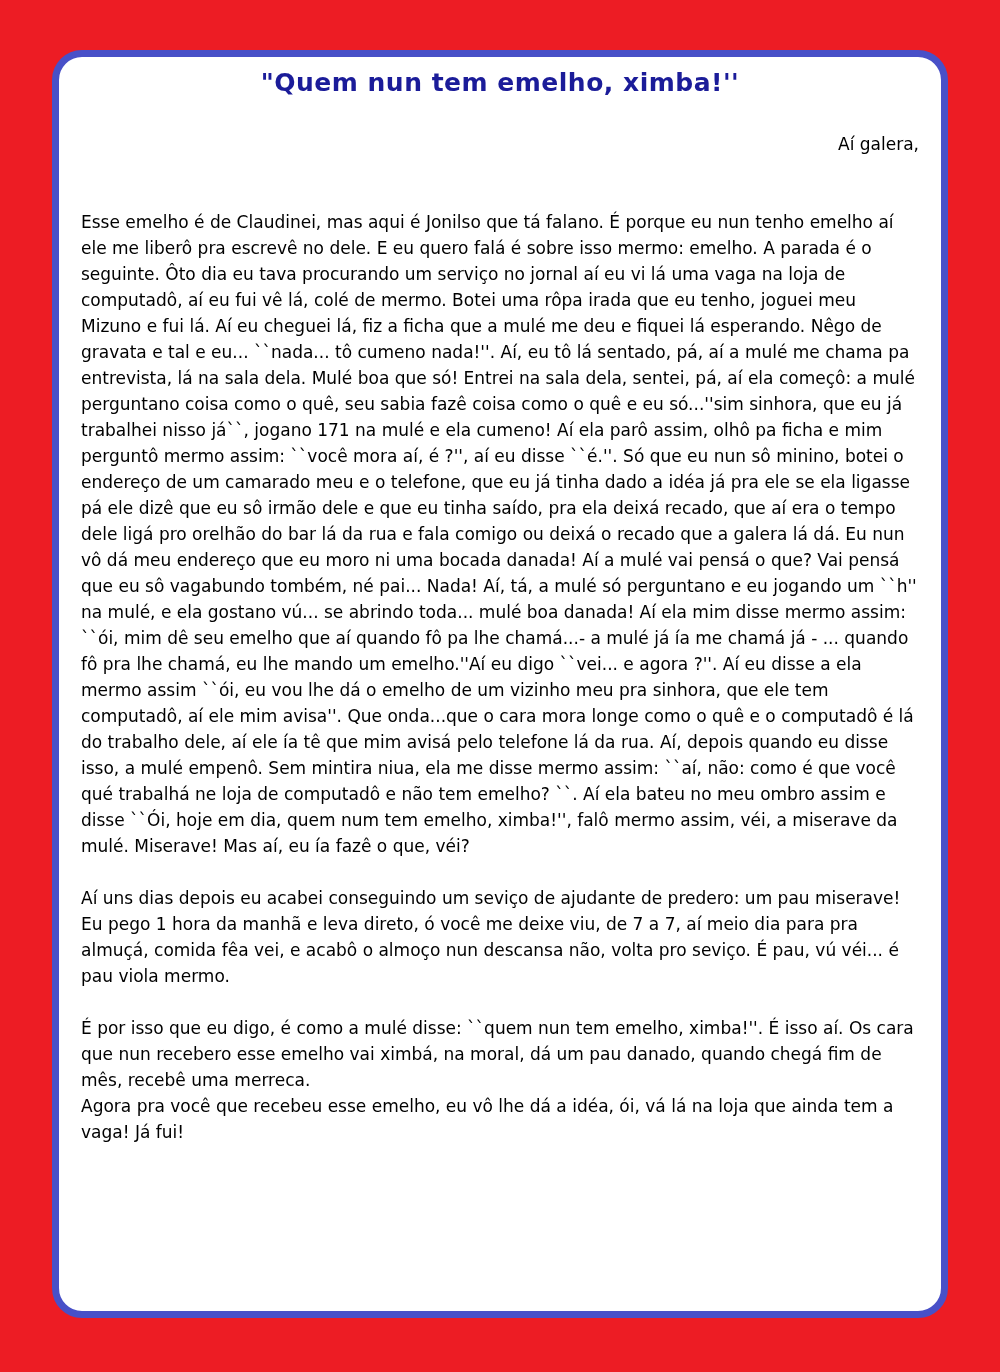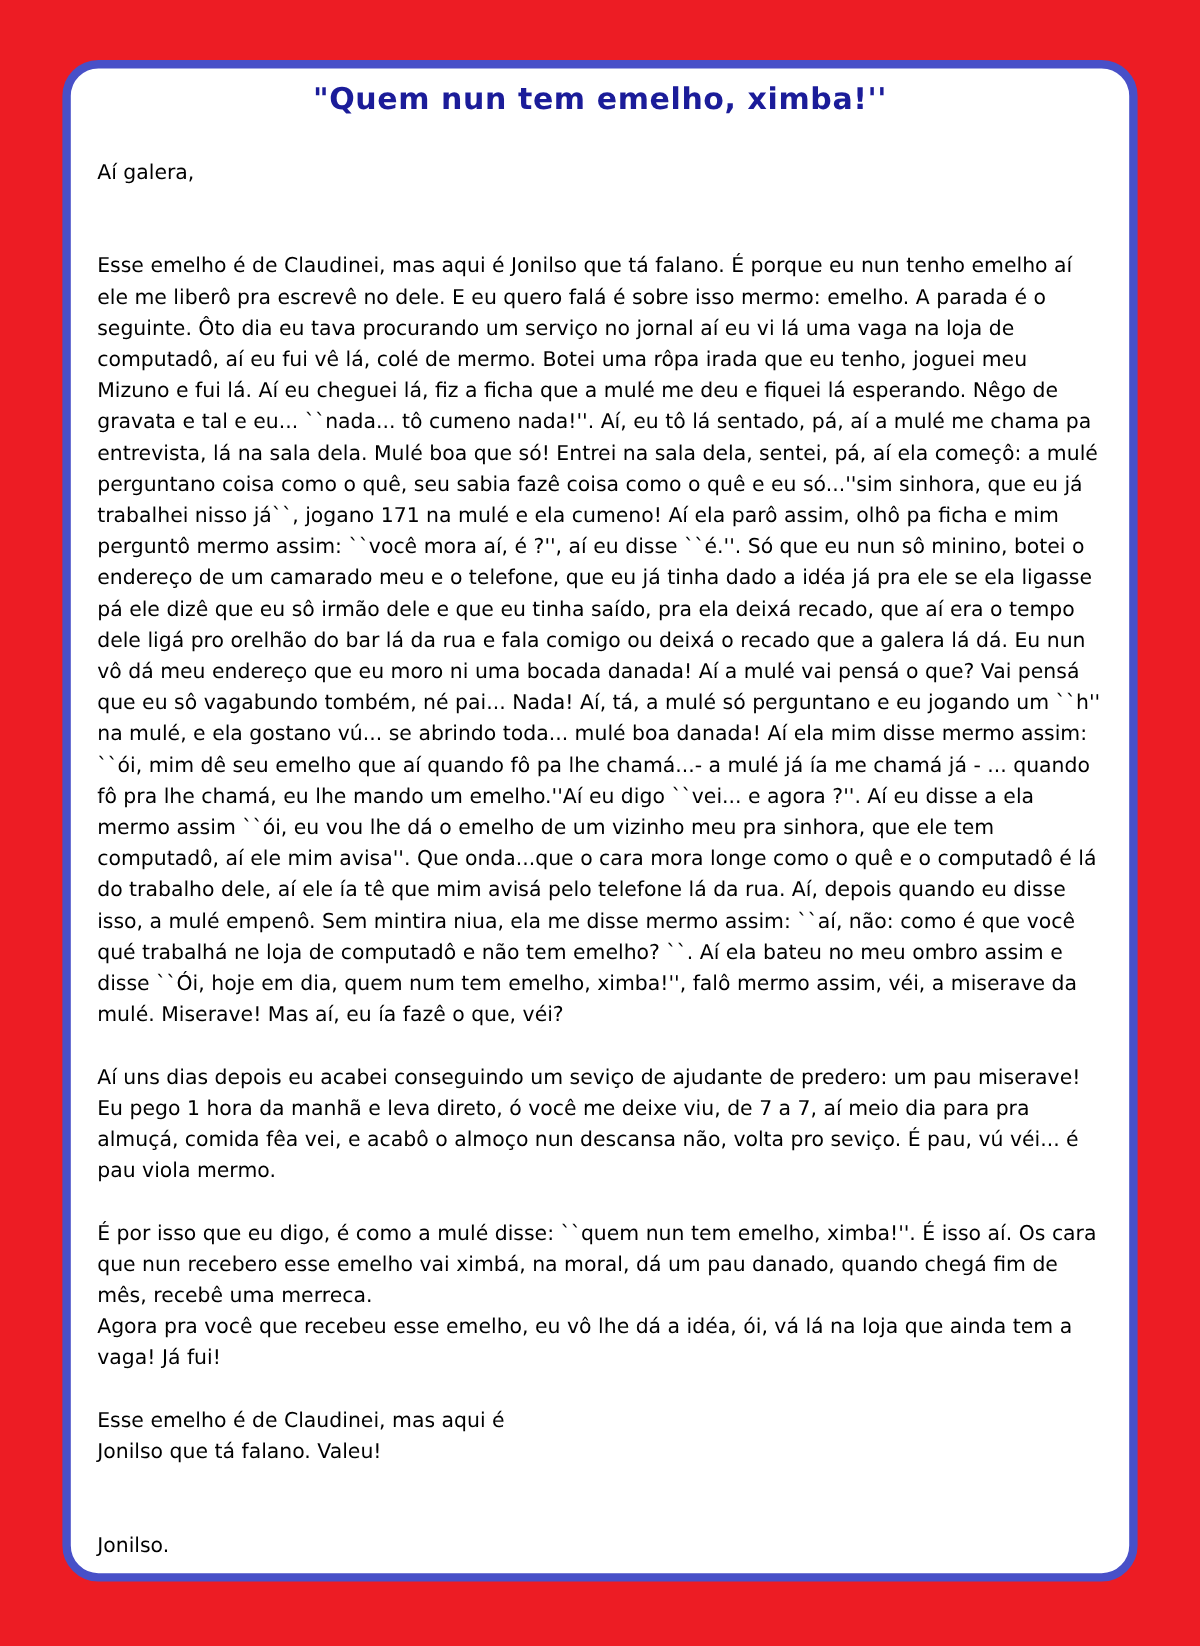--- a/index.html
+++ b/index.html
@@ -43,20 +43,21 @@
     line-height: 32px;
   }
   .text {
     color: var(--text-color);
     font-size: 17px;
     line-height: 26px;
     white-space: pre-line;
   }
   .greeting {
     margin: 32px 0 0 0;
+    text-align: right;
   }
   .para {
     margin: 26px 0 0 0;
   }
   .para-first {
     margin-top: 52px;
   }
   .signature {
     margin: 52px 0 0 0;
   }
@@ -64,16 +65,13 @@
 </head>
 <body>
 
 <div class="card">
   <h1 class="title">"Quem nun tem emelho, ximba!''</h1>
   <p class="text greeting">Aí galera,</p>
   <p class="text para para-first">Esse emelho é de Claudinei, mas aqui é Jonilso que tá falano. É porque eu nun tenho emelho aí ele me liberô pra escrevê no dele. E eu quero falá é sobre isso mermo: emelho. A parada é o seguinte. Ôto dia eu tava procurando um serviço no jornal aí eu vi lá uma vaga na loja de computadô, aí eu fui vê lá, colé de mermo. Botei uma rôpa irada que eu tenho, joguei meu Mizuno e fui lá. Aí eu cheguei lá, fiz a ficha que a mulé me deu e fiquei lá esperando. Nêgo de gravata e tal e eu... ``nada... tô cumeno nada!''. Aí, eu tô lá sentado, pá, aí a mulé me chama pa entrevista, lá na sala dela. Mulé boa que só! Entrei na sala dela, sentei, pá, aí ela começô: a mulé perguntano coisa como o quê, seu sabia fazê coisa como o quê e eu só...''sim sinhora, que eu já trabalhei nisso já``, jogano 171 na mulé e ela cumeno! Aí ela parô assim, olhô pa ficha e mim perguntô mermo assim: ``você mora aí, é ?'', aí eu disse ``é.''. Só que eu nun sô minino, botei o endereço de um camarado meu e o telefone, que eu já tinha dado a idéa já pra ele se ela ligasse pá ele dizê que eu sô irmão dele e que eu tinha saído, pra ela deixá recado, que aí era o tempo dele ligá pro orelhão do bar lá da rua e fala comigo ou deixá o recado que a galera lá dá. Eu nun vô dá meu endereço que eu moro ni uma bocada danada! Aí a mulé vai pensá o que? Vai pensá que eu sô vagabundo tombém, né pai... Nada! Aí, tá, a mulé só perguntano e eu jogando um ``h'' na mulé, e ela gostano vú... se abrindo toda... mulé boa danada! Aí ela mim disse mermo assim: ``ói, mim dê seu emelho que aí quando fô pa lhe chamá...- a mulé já ía me chamá já - ... quando fô pra lhe chamá, eu lhe mando um emelho.''Aí eu digo ``vei... e agora ?''. Aí eu disse a ela mermo assim ``ói, eu vou lhe dá o emelho de um vizinho meu pra sinhora, que ele tem computadô, aí ele mim avisa''. Que onda...que o cara mora longe como o quê e o computadô é lá do trabalho dele, aí ele ía tê que mim avisá pelo telefone lá da rua. Aí, depois quando eu disse isso, a mulé empenô. Sem mintira niua, ela me disse mermo assim: ``aí, não: como é que você qué trabalhá ne loja de computadô e não tem emelho? ``. Aí ela bateu no meu ombro assim e disse ``Ói, hoje em dia, quem num tem emelho, ximba!'', falô mermo assim, véi, a miserave da mulé. Miserave! Mas aí, eu ía fazê o que, véi?</p>
   <p class="text para">Aí uns dias depois eu acabei conseguindo um seviço de ajudante de predero: um pau miserave! Eu pego 1 hora da manhã e leva direto, ó você me deixe viu, de 7 a 7, aí meio dia para pra almuçá, comida fêa vei, e acabô o almoço nun descansa não, volta pro seviço. É pau, vú véi... é pau viola mermo.</p>
   <p class="text para">É por isso que eu digo, é como a mulé disse: ``quem nun tem emelho, ximba!''. É isso aí. Os cara que nun recebero esse emelho vai ximbá, na moral, dá um pau danado, quando chegá fim de mês, recebê uma merreca.
 Agora pra você que recebeu esse emelho, eu vô lhe dá a idéa, ói, vá lá na loja que ainda tem a vaga! Já fui!</p>
-  <p class="text para">Esse emelho é de Claudinei, mas aqui é
-Jonilso que tá falano. Valeu!</p>
-  <p class="text signature">Jonilso.</p>
 </div>
 
 </body></html>

